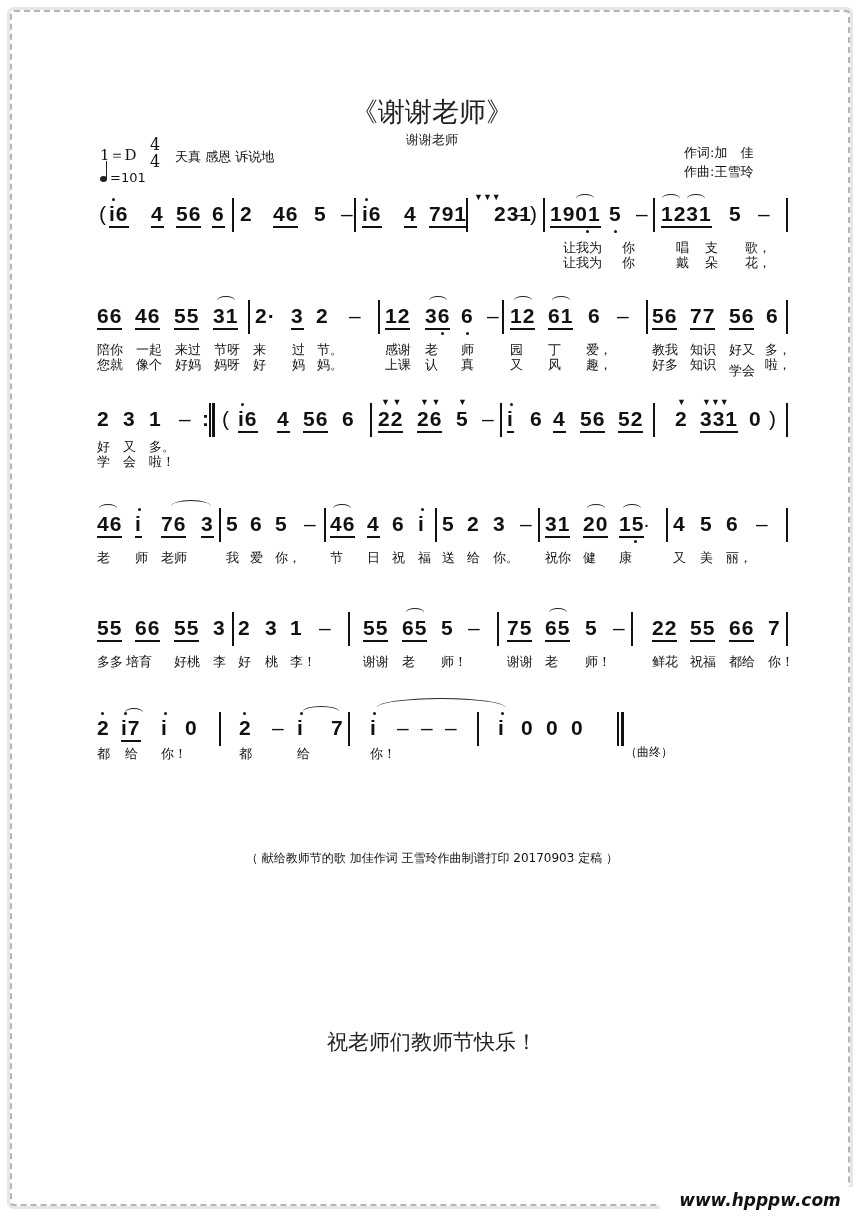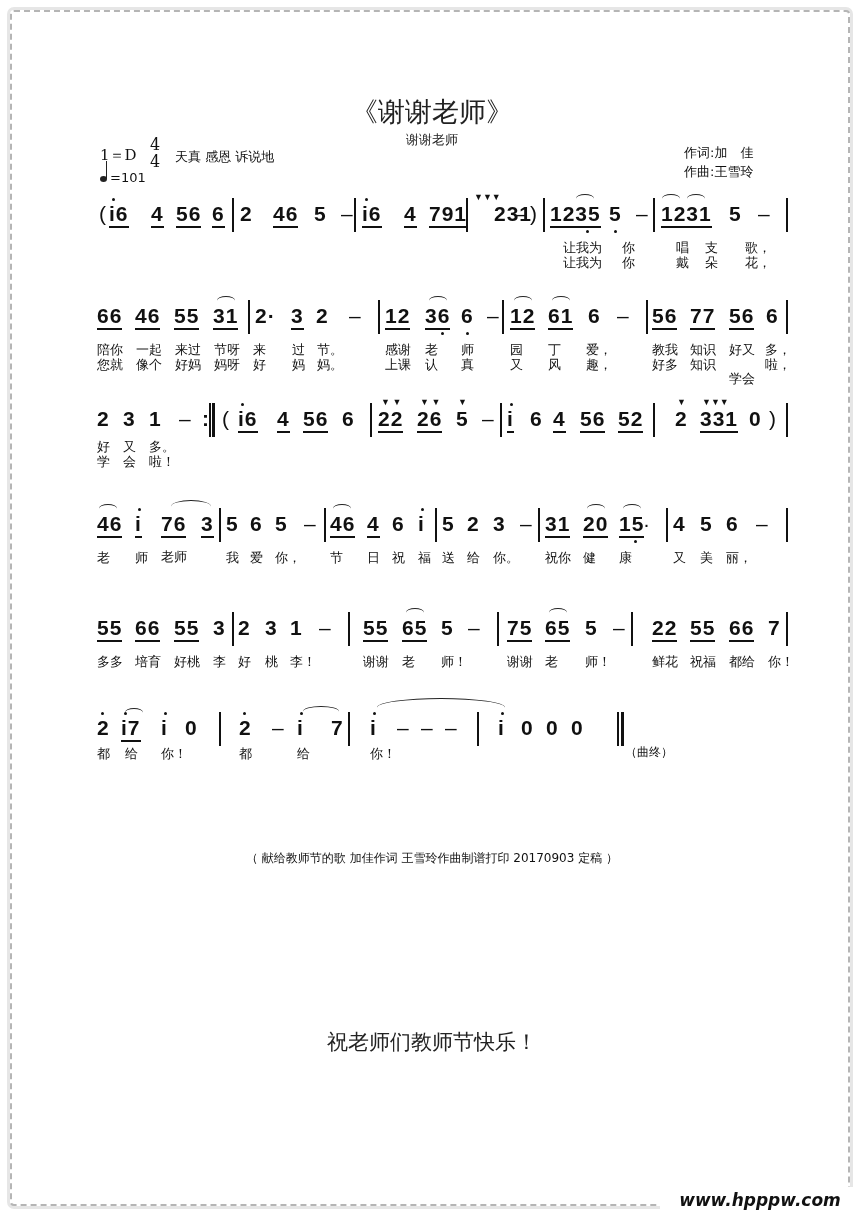--- a/index.html
+++ b/index.html
@@ -71,21 +71,21 @@
     <span class="tok u1" style="left:267px;">i6</span>
     <span class="dott" style="left:270px;top:0px;"></span>
     <span class="tok u1" style="left:309px;">4</span>
     <span class="tok u1" style="left:334px;">791</span>
     <span class="bar" style="left:371px;"></span>
     <span class="tok" style="left:399px;">231</span>
     <span class="acc" style="left:379px;top:-6px;">▼▼▼</span>
     <span class="tok" style="left:419px;font-weight:normal;">–</span>
     <span class="tok" style="left:435px;font-weight:normal;">)</span>
     <span class="bar" style="left:448px;"></span>
-    <span class="tok u1" style="left:455px;">1235</span>
+    <span class="tok u1" style="left:455px;">1901</span>
     <span class="slur" style="left:481px;top:-4px;width:18px;"></span>
     <span class="dotb" style="left:491px;top:32px;"></span>
     <span class="tok" style="left:514px;">5</span>
     <span class="dotb" style="left:519px;top:32px;"></span>
     <span class="tok" style="left:541px;font-weight:normal;">–</span>
     <span class="bar" style="left:558px;"></span>
     <span class="tok u1" style="left:566px;">1231</span>
     <span class="slur" style="left:567px;top:-4px;width:18px;"></span>
     <span class="slur" style="left:592px;top:-4px;width:18px;"></span>
     <span class="tok" style="left:634px;">5</span>
@@ -166,21 +166,21 @@
     <span class="ly" style="left:197px;top:15px;">妈</span>
     <span class="ly" style="left:222px;top:15px;">妈。</span>
     <span class="ly" style="left:290px;top:15px;">上课</span>
     <span class="ly" style="left:330px;top:15px;">认</span>
     <span class="ly" style="left:366px;top:15px;">真</span>
     <span class="ly" style="left:415px;top:15px;">又</span>
     <span class="ly" style="left:453px;top:15px;">风</span>
     <span class="ly" style="left:491px;top:15px;">趣，</span>
     <span class="ly" style="left:557px;top:15px;">好多</span>
     <span class="ly" style="left:595px;top:15px;">知识</span>
-    <span class="ly" style="left:634px;top:29px;">学会</span>
+    <span class="ly" style="left:634px;top:21px;">学会</span>
     <span class="ly" style="left:670px;top:15px;">啦，</span>
   </div>
 </div>
 
 <div class="line" style="top:403px;">
   <div class="notes">
     <span class="tok" style="left:2px;">2</span>
     <span class="tok" style="left:28px;">3</span>
     <span class="tok" style="left:54px;">1</span>
     <span class="tok" style="left:84px;font-weight:normal;">–</span>
@@ -264,21 +264,21 @@
     <span class="bar" style="left:571px;"></span>
     <span class="tok" style="left:578px;">4</span>
     <span class="tok" style="left:605px;">5</span>
     <span class="tok" style="left:631px;">6</span>
     <span class="tok" style="left:661px;font-weight:normal;">–</span>
     <span class="bar" style="left:691px;"></span>
   </div>
   <div class="lyrics">
     <span class="ly" style="left:2px;">老</span>
     <span class="ly" style="left:40px;">师</span>
-    <span class="ly" style="left:66px;font-family:Liberation Mono, monospace;">老师</span>
+    <span class="ly" style="left:66px;">老师</span>
     <span class="ly" style="left:131px;">我</span>
     <span class="ly" style="left:155px;">爱</span>
     <span class="ly" style="left:180px;">你，</span>
     <span class="ly" style="left:235px;">节</span>
     <span class="ly" style="left:272px;">日</span>
     <span class="ly" style="left:297px;">祝</span>
     <span class="ly" style="left:323px;">福</span>
     <span class="ly" style="left:347px;">送</span>
     <span class="ly" style="left:372px;">给</span>
     <span class="ly" style="left:398px;">你。</span>
@@ -316,21 +316,21 @@
     <span class="tok" style="left:518px;font-weight:normal;">–</span>
     <span class="bar" style="left:536px;"></span>
     <span class="tok u1" style="left:557px;">22</span>
     <span class="tok u1" style="left:595px;">55</span>
     <span class="tok u1" style="left:634px;">66</span>
     <span class="tok" style="left:673px;">7</span>
     <span class="bar" style="left:691px;"></span>
   </div>
   <div class="lyrics">
     <span class="ly" style="left:2px;">多多</span>
-    <span class="ly" style="left:40px;">培育</span>
+    <span class="ly" style="left:31px;">培育</span>
     <span class="ly" style="left:79px;">好桃</span>
     <span class="ly" style="left:118px;">李</span>
     <span class="ly" style="left:143px;">好</span>
     <span class="ly" style="left:170px;">桃</span>
     <span class="ly" style="left:195px;">李！</span>
     <span class="ly" style="left:268px;">谢谢</span>
     <span class="ly" style="left:307px;">老</span>
     <span class="ly" style="left:346px;">师！</span>
     <span class="ly" style="left:412px;">谢谢</span>
     <span class="ly" style="left:450px;">老</span>

